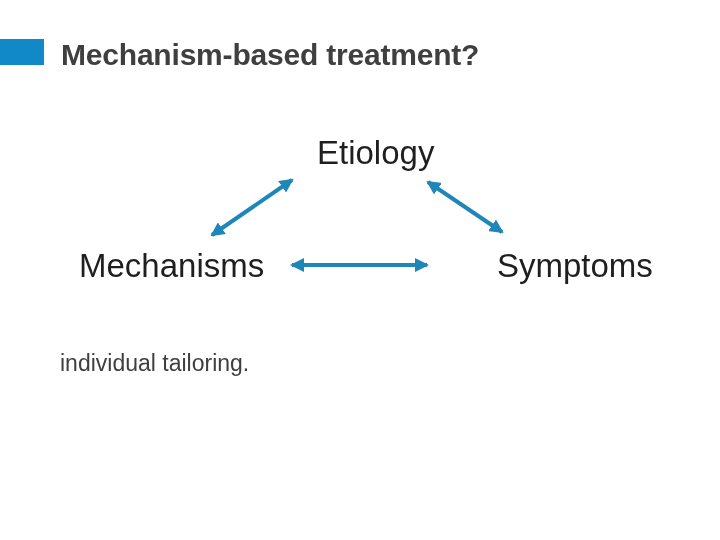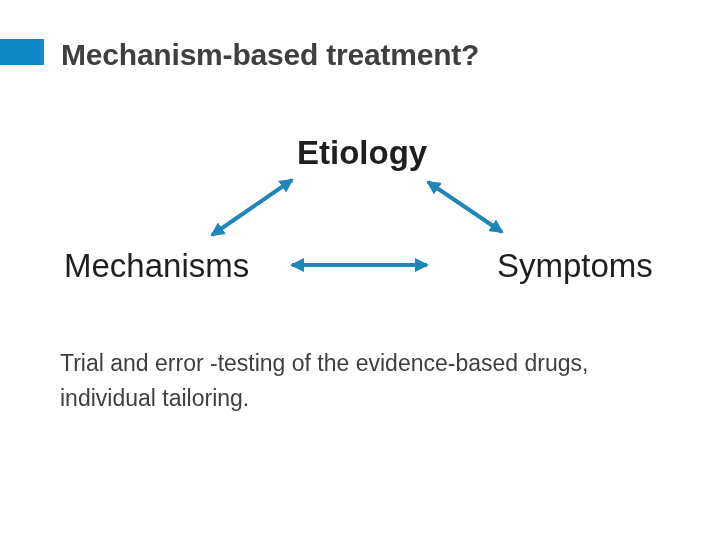--- a/index.html
+++ b/index.html
@@ -36,22 +36,22 @@
     white-space: nowrap;
   }
   .dlabel {
     position: absolute;
     font-size: 33px;
     line-height: 40px;
     font-weight: 400;
     color: var(--diagram_text, #1f1f1f);
     white-space: nowrap;
   }
-  .dlabel.etiology   { left: 297px; top: 133px; font-weight: bold; }
-  .dlabel.mechanisms { left: 64px;  top: 246px; }
+  .dlabel.etiology   { left: 317px; top: 133px; }
+  .dlabel.mechanisms { left: 79px;  top: 246px; }
   .dlabel.symptoms   { left: 497px; top: 246px; }
   .arrows {
     position: absolute;
     left: 0;
     top: 0;
     pointer-events: none;
   }
   .body-text {
     position: absolute;
     left: 60px;
@@ -82,17 +82,16 @@
       <marker id="ah" markerWidth="3.5" markerHeight="3.5" refX="3" refY="1.75" orient="auto-start-reverse">
         <path d="M0,0 L3.5,1.75 L0,3.5 Z" fill="#1e86b8"></path>
       </marker>
     </defs>
     <line x1="212" y1="235" x2="292" y2="180" stroke-width="4" marker-start="url(#ah)" marker-end="url(#ah)" stroke="#1e86b8"></line>
     <line x1="428" y1="182" x2="502" y2="232" stroke-width="4" marker-start="url(#ah)" marker-end="url(#ah)" stroke="#1e86b8"></line>
     <line x1="292" y1="265" x2="427" y2="265" stroke-width="4" marker-start="url(#ah)" marker-end="url(#ah)" stroke="#1e86b8"></line>
   </svg>
 
   <div class="body-text">
-    <div>Trial and error -testing of the evidence-based drugs,</div>
     <div>individual tailoring.</div>
   </div>
 
 </div>
 
 </body></html>

